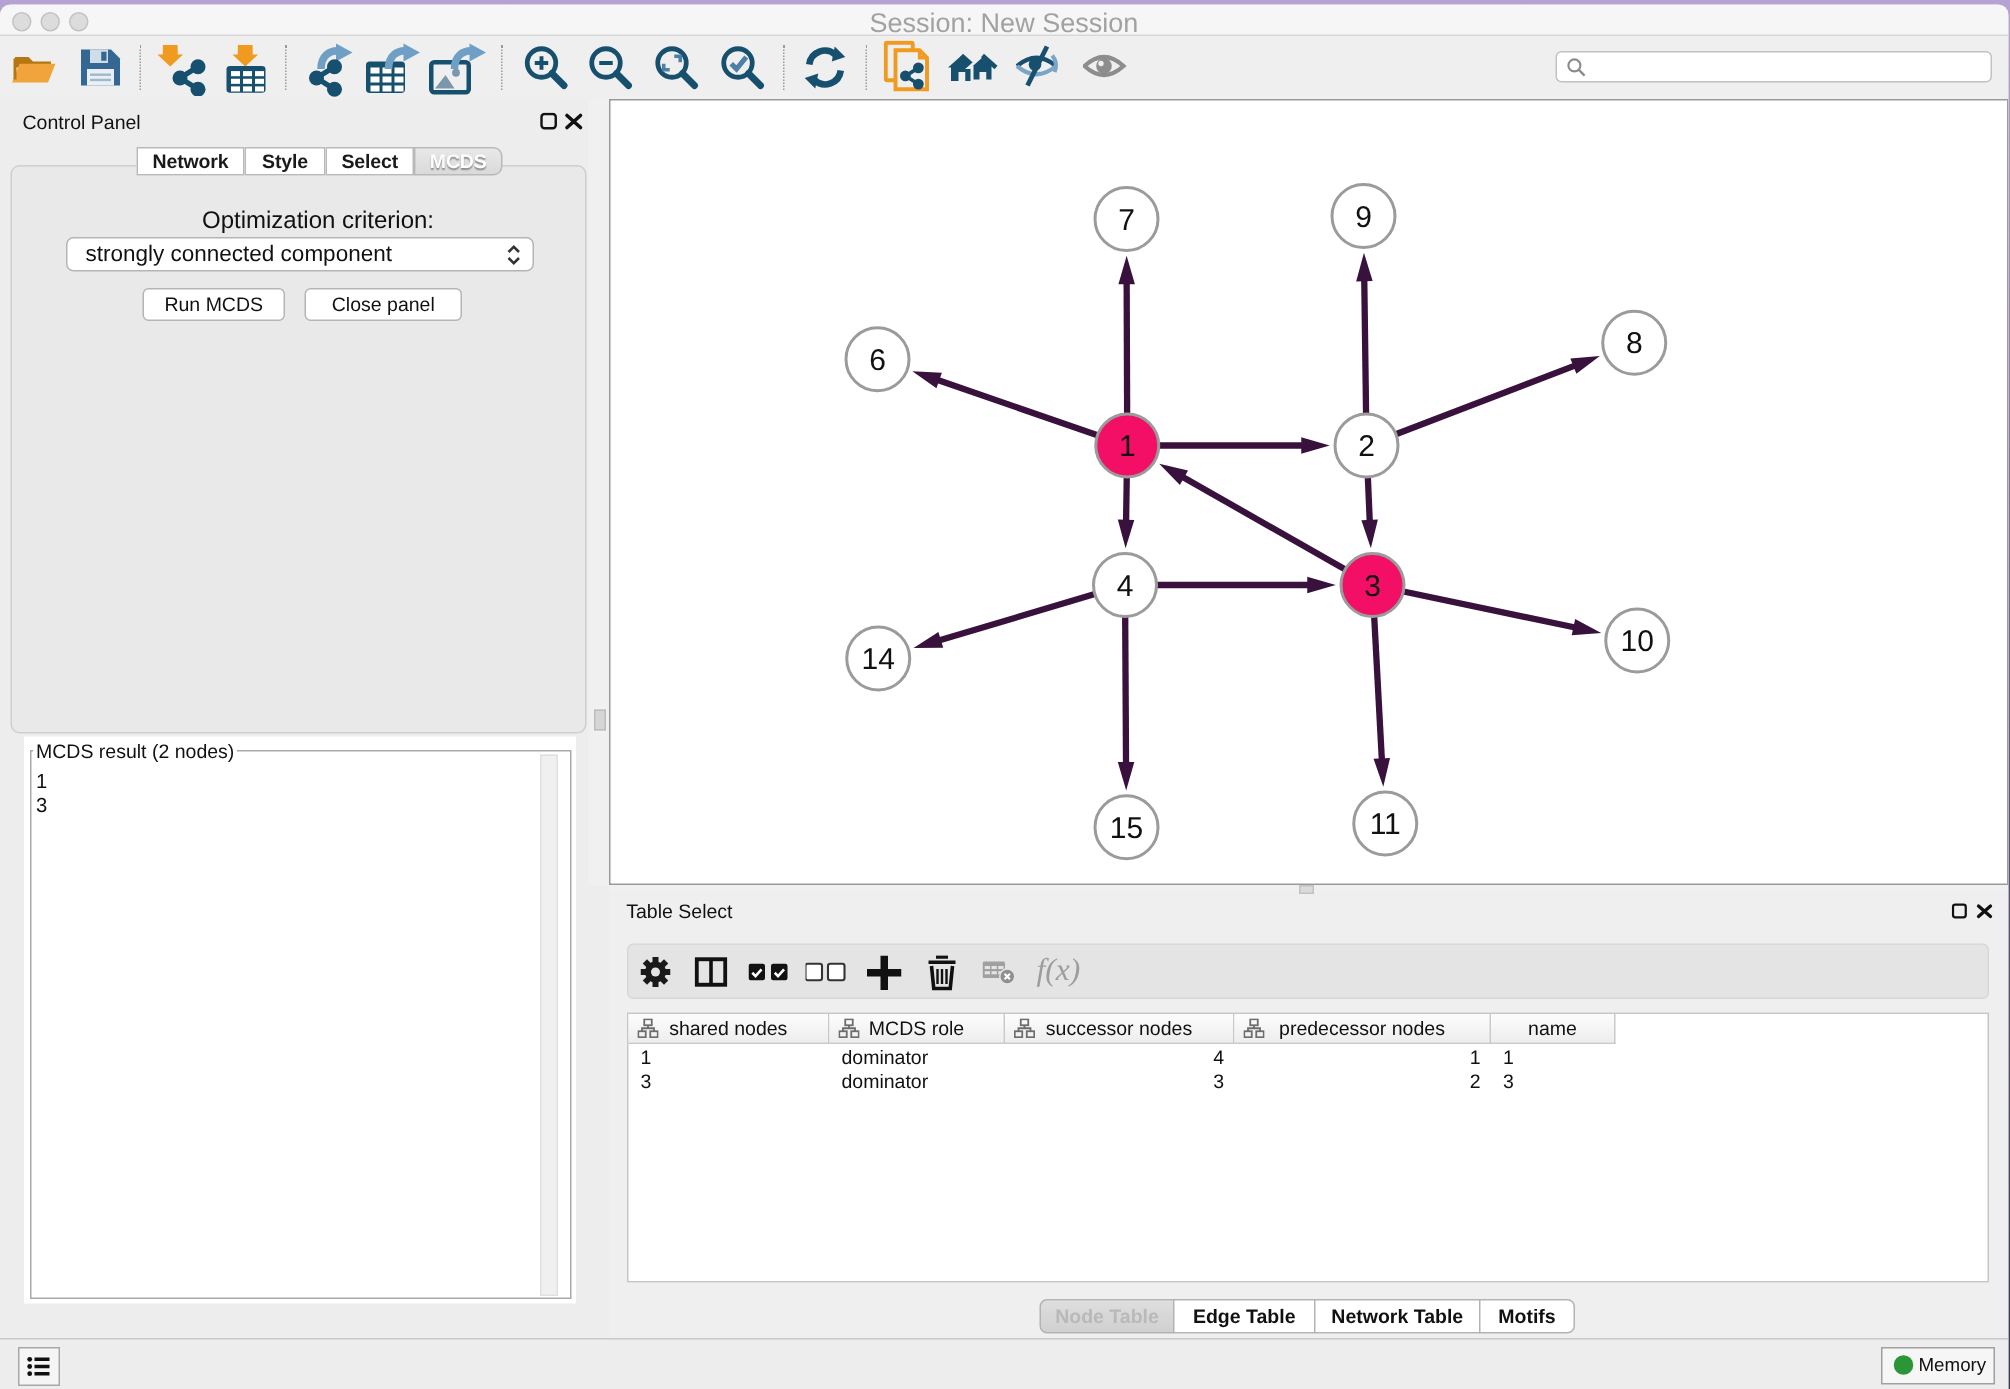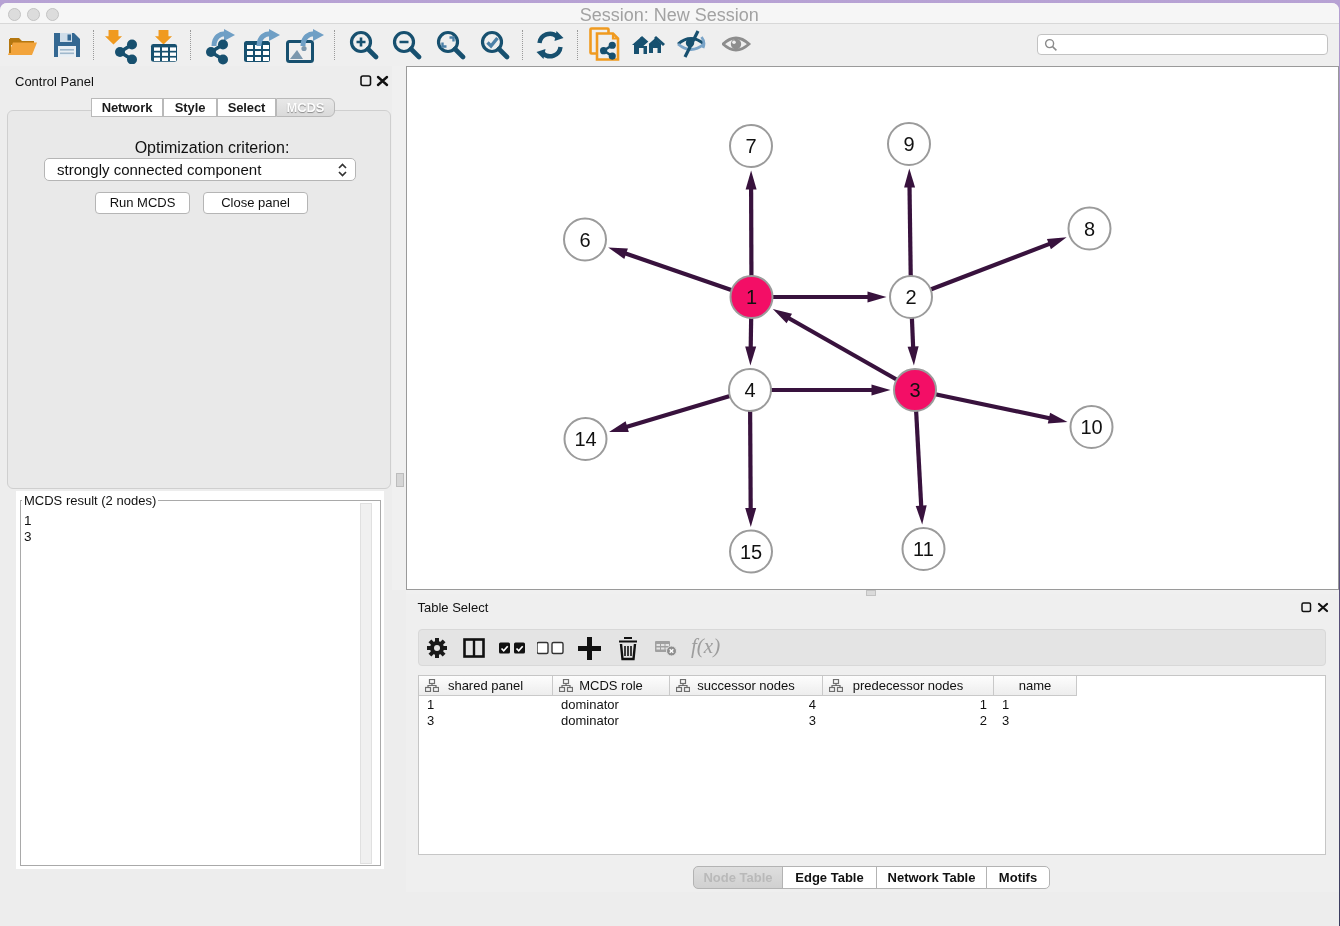--- a/index.html
+++ b/index.html
@@ -374,21 +374,21 @@
 <div style="position:absolute;left:272px;top:4px;font-family:'Liberation Serif',serif;font-style:italic;font-size:21px;color:#9d9d9d;">f(x)</div>
  </div>
  <div id="tp-table">
 <div class="thcell" style="left:0px;width:133px;">
           <svg style="position:absolute;left:6px;top:3px" width="14" height="13" viewBox="0 0 14 13">
             <rect x="4.5" y="0.5" width="5" height="4" fill="none" stroke="#6d6d6d" stroke-width="1.2"></rect>
             <rect x="0.5" y="8.5" width="5" height="4" fill="none" stroke="#6d6d6d" stroke-width="1.2"></rect>
             <rect x="8.5" y="8.5" width="5" height="4" fill="none" stroke="#6d6d6d" stroke-width="1.2"></rect>
             <path d="M7,4.5 V6.5 M3,8.5 V6.5 H11 V8.5" fill="none" stroke="#6d6d6d" stroke-width="1.2"></path>
           </svg>
-          <div class="thlab">shared panel</div>
+          <div class="thlab">shared nodes</div>
         </div>
 <div class="thcell" style="left:134px;width:116px;">
           <svg style="position:absolute;left:6px;top:3px" width="14" height="13" viewBox="0 0 14 13">
             <rect x="4.5" y="0.5" width="5" height="4" fill="none" stroke="#6d6d6d" stroke-width="1.2"></rect>
             <rect x="0.5" y="8.5" width="5" height="4" fill="none" stroke="#6d6d6d" stroke-width="1.2"></rect>
             <rect x="8.5" y="8.5" width="5" height="4" fill="none" stroke="#6d6d6d" stroke-width="1.2"></rect>
             <path d="M7,4.5 V6.5 M3,8.5 V6.5 H11 V8.5" fill="none" stroke="#6d6d6d" stroke-width="1.2"></path>
           </svg>
           <div class="thlab">MCDS role</div>
         </div>
@@ -422,17 +422,33 @@
 <div class="tcell" style="left:142px;top:37px;">dominator</div>
 <div class="tcell" style="left:251px;top:37px;width:146px;text-align:right;">3</div>
 <div class="tcell" style="left:404px;top:37px;width:164px;text-align:right;">2</div>
 <div class="tcell" style="left:583px;top:37px;">3</div>
  </div>
  <div class="tabrow" style="left:287.5px;width:88px;background:linear-gradient(180deg,#dedede,#d0d0d0);color:#b9b9b9;border-radius:5px 0 0 5px;">Node Table</div>
  <div class="tabrow" style="left:376.5px;width:93px;">Edge Table</div>
  <div class="tabrow" style="left:470.5px;width:109px;">Network Table</div>
  <div class="tabrow" style="left:580.5px;width:62px;border-radius:0 5px 5px 0;">Motifs</div>
 </div>
+<div id="statusbar">
+ <div id="listbtn">
+        <svg style="position:absolute;left:5px;top:5px" width="16" height="14" viewBox="0 0 16 14">
+  <circle cx="1.8" cy="2.2" r="1.6" fill="#111"></circle>
+          <circle cx="1.8" cy="7" r="1.6" fill="#111"></circle>
+          <circle cx="1.8" cy="11.8" r="1.6" fill="#111"></circle>
+  <path d="M5,2.2 H15 M5,7 H15 M5,11.8 H15" stroke="#111" stroke-width="2.4"></path>
+        </svg>
+      </div>
+ <div id="membtn">
+        <svg style="position:absolute;left:7px;top:4px" width="14" height="14" viewBox="0 0 14 14">
+          <circle cx="7" cy="7" r="6.5" fill="#2a9635"></circle>
+        </svg>
+  <span style="position:absolute;left:24px;top:4px;">Memory</span>
+      </div>
+</div>
 <div class="abs" style="left:392px;top:63px;width:13.5px;height:524px;background:#f0f0f0;"></div>
 <div class="abs" style="left:396px;top:470px;width:6px;height:12px;background:#d6d6d6;border:1px solid #bdbdbd;"></div>
 <div class="abs" style="left:405.5px;top:587px;width:933px;height:4px;background:#f0f0f0;"></div>
 <div class="abs" style="left:866px;top:587px;width:8px;height:4px;background:#dadada;border:1px solid #c2c2c2;"></div>
 </div>
 
 </body></html>

